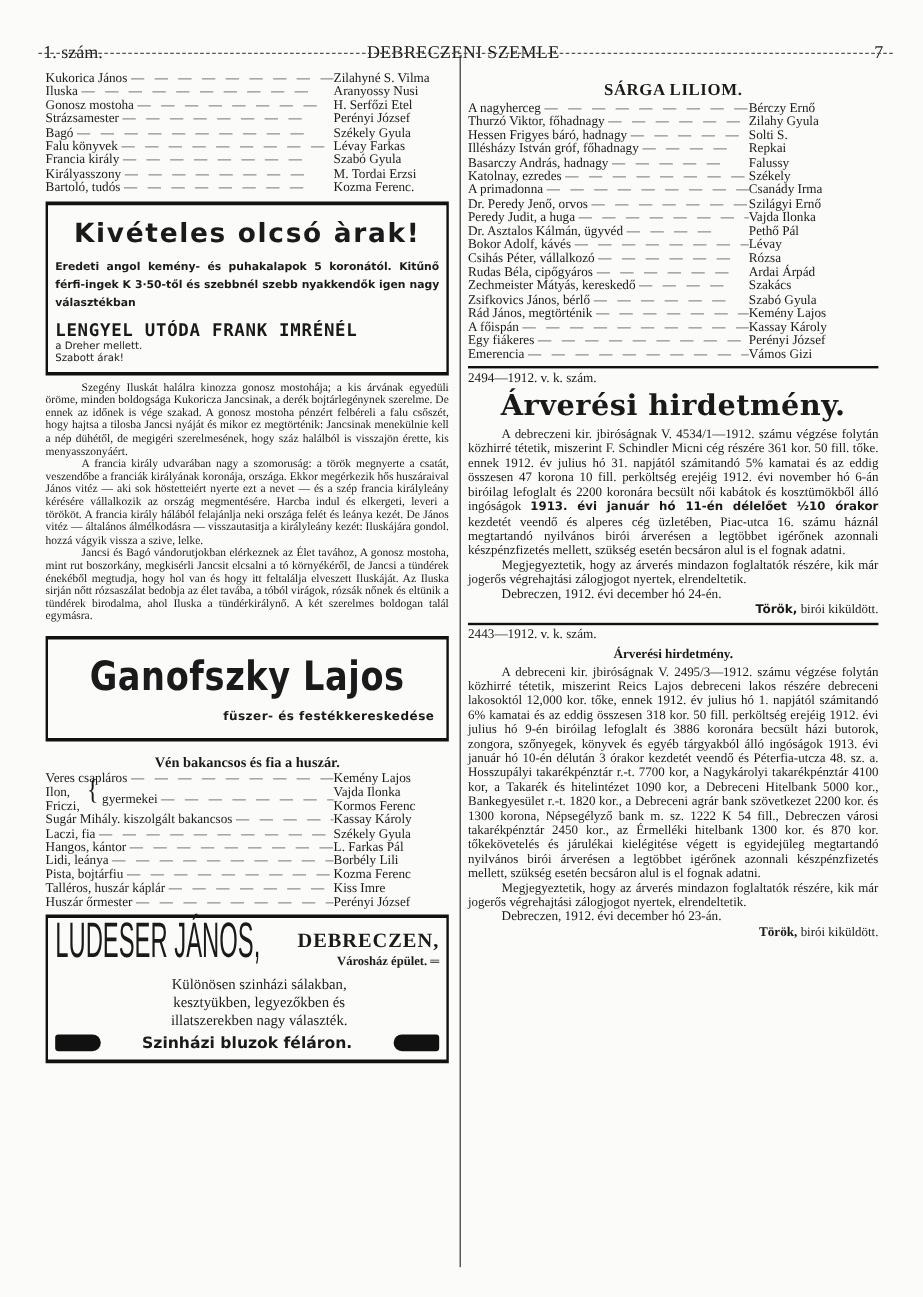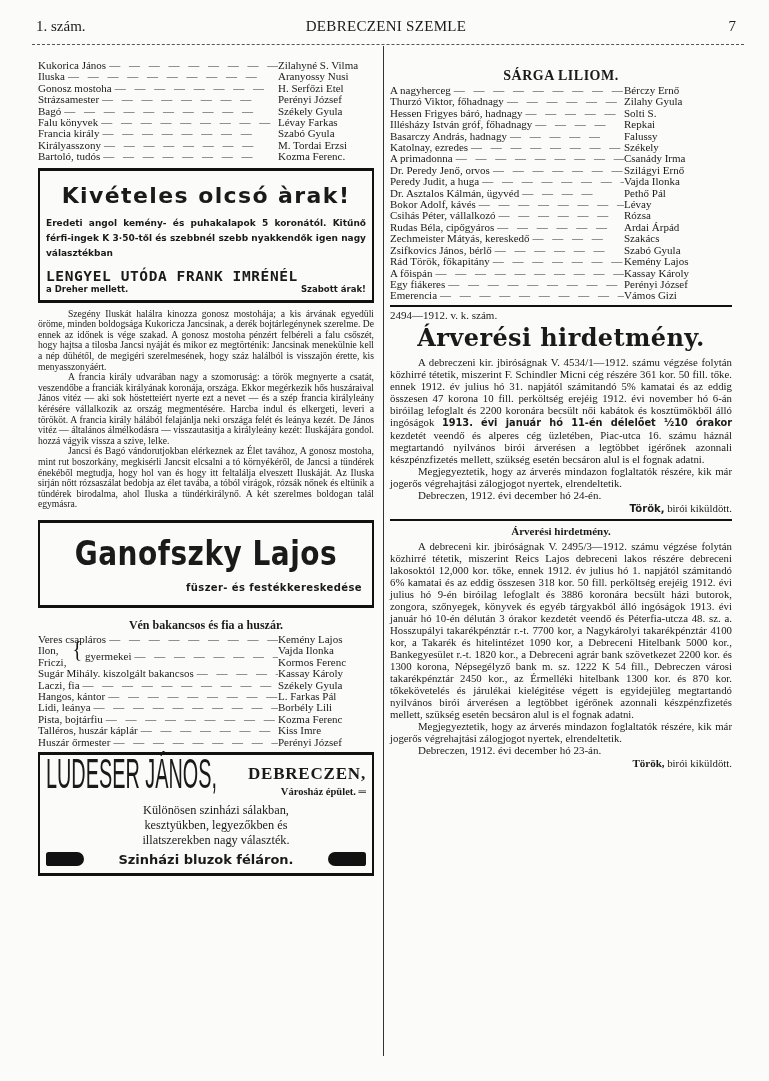--- a/index.html
+++ b/index.html
@@ -1,19 +1,19 @@
 <!DOCTYPE html>
 <html><head>
 <meta charset="utf-8">
 <style>
   * { box-sizing: border-box; margin: 0; padding: 0; }
   html, body { width: 769px; height: 1081px; background: #fbfbf9; }
   body { position: relative; font-family: "Liberation Serif", "DejaVu Serif", serif; color: #1a1a1a; overflow: hidden; }
 
-  .header { position: absolute; top: 18px; left: 36px; width: 700px; height: 22px; }
+  .header { position: absolute; top: 36px; left: 36px; width: 700px; height: 22px; }
   .header .num { position: absolute; left: 0; top: 0; font-size: 15px; }
   .header .title { position: absolute; left: 0; width: 100%; text-align: center; top: 0; font-size: 15px; letter-spacing: 0.3px; }
   .header .page { position: absolute; right: 0; top: 0; font-size: 15px; }
   .header-rule { position: absolute; top: 44px; left: 32px; width: 712px; height: 0; border-top: 1px dashed #555; }
   .col-rule { position: absolute; left: 383px; top: 46px; width: 1px; height: 1010px; background: #333; }
 
   .col { position: absolute; top: 60px; }
   .col.left { left: 38px; width: 336px; }
   .col.right { left: 390px; width: 342px; }
 
@@ -23,21 +23,21 @@
   .cast-row .role { flex: 0 0 auto; }
   .cast-row .dash { flex: 1 1 auto; overflow: hidden; color: #333; padding: 0 3px; letter-spacing: 3px; }
   .cast-row .actor { flex: 0 0 auto; width: 96px; }
   .right .cast-row .actor { width: 108px; }
   .brace { display: inline-block; font-size: 20px; line-height: 11px; vertical-align: middle; transform: scaleY(1.2); }
 
   .ad { border: 2px solid #111; border-top-width: 3px; border-bottom-width: 3px; margin: 5px 0 6px; padding: 6px 6px; }
   .ad1-head { font-family: "DejaVu Sans", sans-serif; font-weight: bold; font-size: 22px; letter-spacing: 1.4px; text-align: center; margin: 6px 0 8px; }
   .ad1-body { font-family: "DejaVu Sans", sans-serif; font-weight: bold; font-size: 9px; line-height: 15px; text-align: justify; }
   .ad1-shop { font-family: "DejaVu Sans Mono", monospace; font-weight: bold; font-size: 14.5px; letter-spacing: 0.6px; margin-top: 7px; white-space: nowrap; }
-  .ad1-foot { display: flex; justify-content: space-between; font-family: "DejaVu Sans", sans-serif; font-weight: bold; font-size: 8.5px; }
+  .ad1-foot { display: flex; justify-content: space-between; font-family: "DejaVu Sans", sans-serif; font-weight: normal; font-size: 8.5px; flex-direction: column; }
 
   .story p { font-size: 9.6px; line-height: 10.6px; text-align: justify; text-indent: 30px; }
 
   .ad2 { padding: 14px 10px 12px; }
   .ad2-name { font-family: "DejaVu Sans", sans-serif; font-weight: bold; font-size: 28px; text-align: center; letter-spacing: 0.5px; transform: scaleY(1.2); }
   .ad2-line { text-align: right; font-family: "DejaVu Sans", sans-serif; font-weight: bold; font-size: 10px; margin-top: 12px; letter-spacing: 0.4px; }
   .ad2-addr { text-align: right; font-family: "DejaVu Sans", sans-serif; font-weight: bold; font-size: 15px; margin-top: 2px; }
 
   .ad3 { padding: 6px 6px 6px; }
   .ad3-top { display: flex; align-items: flex-end; }
@@ -293,21 +293,21 @@
         <span class="role">Zechmeister Mátyás, kereskedő</span>
         <span class="dash">— — — —</span>
         <span class="actor">Szakács</span>
       </div>
     <div class="cast-row">
         <span class="role">Zsifkovics János, bérlő</span>
         <span class="dash">— — — — — —</span>
         <span class="actor">Szabó Gyula</span>
       </div>
     <div class="cast-row">
-        <span class="role">Rád Török, főkapitány</span>
+        <span class="role">Rád János, megtörténik</span>
         <span class="dash">— — — — — — —</span>
         <span class="actor">Kemény Lajos</span>
       </div>
     <div class="cast-row">
         <span class="role">A főispán</span>
         <span class="dash">— — — — — — — — — —</span>
         <span class="actor">Kassay Károly</span>
       </div>
     <div class="cast-row">
         <span class="role">Egy fiákeres</span>
@@ -328,19 +328,20 @@
     <div class="notice-head-big">Árverési hirdetmény.</div>
     <p><span>A debreczeni kir. jbiróságnak V. 4534/1—1912. számu végzése folytán közhirré tétetik, miszerint F. Schindler Micni cég részére 361 kor. 50 fill. tőke. ennek 1912. év julius hó 31. napjától számitandó 5% kamatai és az eddig összesen 47 korona 10 fill. perköltség erejéig 1912. évi november hó 6-án biróilag lefoglalt és 2200 koronára becsült női kabátok és kosztümökből álló ingóságok </span><b class="sans">1913. évi január hó 11-én délelőet ½10 órakor</b><span> kezdetét veendő és alperes cég üzletében, Piac-utca 16. számu háznál megtartandó nyilvános birói árverésen a legtöbbet igérőnek azonnali készpénzfizetés mellett, szükség esetén becsáron alul is el fognak adatni.</span></p>
     <p>Megjegyeztetik, hogy az árverés mindazon foglaltatók részére, kik már jogerős végrehajtási zálogjogot nyertek, elrendeltetik.</p>
     <div class="date">Debreczen, 1912. évi december hó 24-én.</div>
     <div class="sign"><b>Török,</b> <span>birói kiküldött.</span></div>
   </section>
 
   <div class="rule-thick" style="margin-top:5px;"></div>
 
   <section class="notice">
+    <div class="notice-num">2443—1912. v. k. szám.</div>
     <div class="notice-head-small">Árverési hirdetmény.</div>
     <p>A debreceni kir. jbiróságnak V. 2495/3—1912. számu végzése folytán közhirré tétetik, miszerint Reics Lajos debreceni lakos részére debreceni lakosoktól 12,000 kor. tőke, ennek 1912. év julius hó 1. napjától számitandó 6% kamatai és az eddig összesen 318 kor. 50 fill. perköltség erejéig 1912. évi julius hó 9-én biróilag lefoglalt és 3886 koronára becsült házi butorok, zongora, szőnyegek, könyvek és egyéb tárgyakból álló ingóságok 1913. évi január hó 10-én délután 3 órakor kezdetét veendő és Péterfia-utcza 48. sz. a. Hosszupályi takarékpénztár r.-t. 7700 kor, a Nagykárolyi takarékpénztár 4100 kor, a Takarék és hitelintézet 1090 kor, a Debreceni Hitelbank 5000 kor., Bankegyesület r.-t. 1820 kor., a Debreceni agrár bank szövetkezet 2200 kor. és 1300 korona, Népsegélyző bank m. sz. 1222 K 54 fill., Debreczen városi takarékpénztár 2450 kor., az Érmelléki hitelbank 1300 kor. és 870 kor. tőkekövetelés és járulékai kielégitése végett is egyidejüleg megtartandó nyilvános birói árverésen a legtöbbet igérőnek azonnali készpénzfizetés mellett, szükség esetén becsáron alul is el fognak adatni.</p>
     <p>Megjegyeztetik, hogy az árverés mindazon foglaltatók részére, kik már jogerős végrehajtási zálogjogot nyertek, elrendeltetik.</p>
     <div class="date">Debreczen, 1912. évi december hó 23-án.</div>
     <div class="sign"><b style="font-family:'Liberation Serif',serif;font-size:11px;">Török,</b> <span>birói kiküldött.</span></div>
   </section>
 </div>
 
 </body></html>

